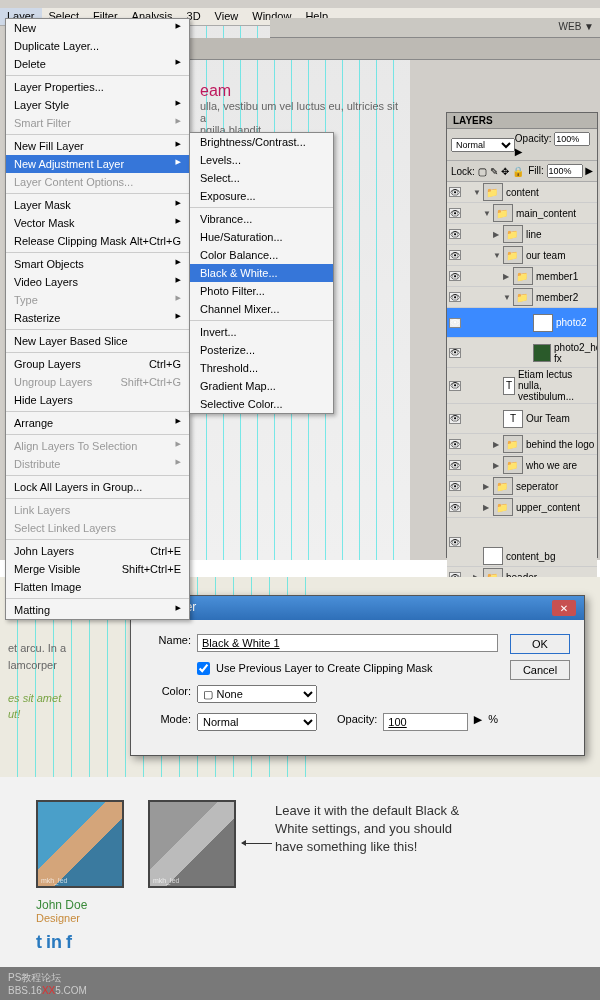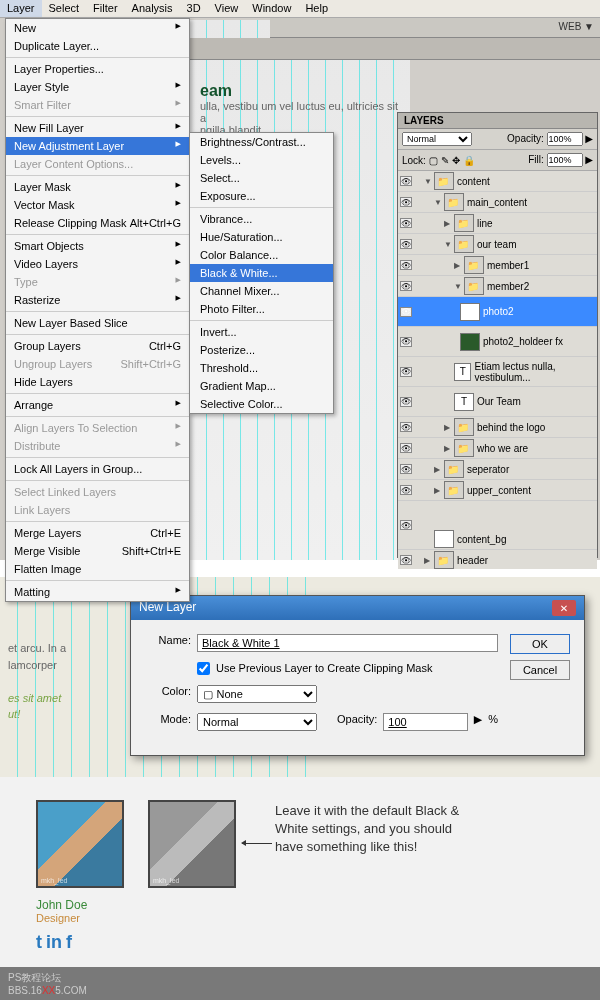--- a/index.html
+++ b/index.html
@@ -4,55 +4,55 @@
 <style>
 * { margin: 0; padding: 0; box-sizing: border-box; font-family: "Segoe UI", Tahoma, sans-serif; }
 body { width: 600px; height: 1000px; background: #fff; position: relative; overflow: hidden; }
 
 
 .ps-top { position: absolute; top: 0; left: 0; width: 600px; height: 560px; background: #d1cec9; }
 .canvas-bg { position: absolute; top: 20px; left: 190px; width: 220px; height: 540px; background: linear-gradient(#e8e8e8, #f0f0f0); }
 .guides-v { position: absolute; top: 20px; left: 190px; width: 220px; height: 540px; }
 .guides-v::before { content: ""; position: absolute; inset: 0; background: repeating-linear-gradient(90deg, transparent 0, transparent 16px, #00e0e0 16px, #00e0e0 17px); opacity: 0.5; }
 .canvas-text { position: absolute; top: 82px; left: 200px; font-size: 11px; color: #666; width: 200px; }
-.canvas-title { color: #14532d; font-size: 16px; font-weight: bold; }
-
-
-.menubar { position: absolute; top: 0; left: 0; width: 600px; height: 18px; background: #ece9e2; border-bottom: 1px solid #aaa; display: flex; font-size: 11px; }
+.canvas-title { color: #be185d; font-size: 16px; font-weight: normal; }
+
+
+.menubar { position: absolute; top: 8px; left: 0; width: 600px; height: 18px; background: #ece9e2; border-bottom: 1px solid #aaa; display: flex; font-size: 11px; }
 .menubar span { padding: 2px 7px; cursor: default; }
 .menubar .sel { background: #cfd9e8; }
 .toolbar { position: absolute; top: 18px; left: 270px; width: 330px; height: 20px; background: #cac8c2; font-size: 10px; color: #333; padding: 3px 6px; border-bottom: 1px solid #888; }
 .toolbar2 { position: absolute; top: 38px; left: 190px; width: 410px; height: 22px; background: #bdbab4; border-bottom: 1px solid #888; }
 
 
 .menu1 { position: absolute; top: 18px; left: 5px; width: 185px; background: #f4f4f4; border: 1px solid #888; box-shadow: 2px 2px 4px rgba(0,0,0,0.3); font-size: 11px; z-index: 10; }
 .menu1 .mi { padding: 3px 8px; display: flex; justify-content: space-between; cursor: default; position: relative; }
 .menu1 .mi.arr::after { content: "▶"; font-size: 7px; }
 .menu1 .mi.hl { background: #3676d9; color: #fff; }
 .menu1 .mi.dis { color: #999; }
 .menu1 hr { border: none; border-top: 1px solid #ccc; margin: 2px 0; }
 
 
 .menu2 { position: absolute; top: 132px; left: 189px; width: 145px; background: #f4f4f4; border: 1px solid #888; box-shadow: 2px 2px 4px rgba(0,0,0,0.3); font-size: 11px; z-index: 11; }
 .menu2 .mi { padding: 3px 10px; cursor: default; }
 .menu2 .mi.hl { background: #3676d9; color: #fff; }
 .menu2 hr { border: none; border-top: 1px solid #ccc; margin: 2px 0; }
 
 
-.layers { position: absolute; top: 112px; right: 2px; width: 201px; height: 446px; background: #d5d3cd; border: 1px solid #666; font-size: 10px; }
+.layers { position: absolute; top: 112px; right: 2px; width: 152px; height: 446px; background: #d5d3cd; border: 1px solid #666; font-size: 10px; }
 .layers-tab { background: #b8b6b0; padding: 2px 6px; border-bottom: 1px solid #888; font-size: 10px; font-weight: bold; }
 .layers-opts { padding: 3px 4px; border-bottom: 1px solid #aaa; display: flex; justify-content: space-between; align-items: center; }
 .layers-opts input { width: 36px; font-size: 9px; }
 .layers-opts select { width: 70px; font-size: 9px; }
 .layers-list { background: #dedcD6; height: 398px; overflow-y: auto; }
 .lrow { display: flex; align-items: center; padding: 1px 2px; border-bottom: 1px solid #ccc; min-height: 18px; }
 .lrow.sel { background: #3b8aff; color: #fff; }
 .lrow.big { min-height: 30px; }
 .eye { width: 12px; height: 10px; border: 1px solid #888; margin-right: 4px; display: inline-flex; align-items: center; justify-content: center; font-size: 8px; background: #eee; }
-.indent1 { margin-left: 8px; } .indent2 { margin-left: 18px; } .indent3 { margin-left: 28px; } .indent4 { margin-left: 38px; } .indent5 { margin-left: 44px; }
+.indent1 { margin-left: 8px; } .indent2 { margin-left: 18px; } .indent3 { margin-left: 28px; } .indent4 { margin-left: 38px; } .indent5 { margin-left: 68px; }
 .fold { width: 10px; font-size: 8px; color: #555; }
 .lthumb { width: 20px; height: 18px; border: 1px solid #777; background: #fff; margin-right: 3px; display: inline-flex; align-items: center; justify-content: center; font-size: 10px; }
 .lthumb.folder { background: #d5d3cd; }
 
 
 .dialog { position: absolute; top: 595px; left: 130px; width: 455px; background: #f0f0f0; border: 1px solid #555; box-shadow: 3px 3px 8px rgba(0,0,0,0.4); font-size: 11px; }
 .dlg-title { background: linear-gradient(#4a8fd8, #2e6fb8); color: #fff; padding: 4px 8px; display: flex; justify-content: space-between; font-size: 12px; }
 .dlg-close { background: #c75050; color: #fff; width: 24px; height: 16px; display: flex; align-items: center; justify-content: center; border-radius: 2px; font-size: 10px; }
 .dlg-body { padding: 14px; display: flex; gap: 12px; }
 .dlg-fields { flex: 1; }
@@ -114,20 +114,23 @@
   </div>
   <div class="toolbar2"></div>
 
   <div class="menu1">
       <div class="mi arr">
         <span>New</span>
       </div>
       <div class="mi">
         <span>Duplicate Layer...</span>
       </div>
+      <div class="mi arr">
+        <span>Delete</span>
+      </div>
       <hr>
       <div class="mi">
         <span>Layer Properties...</span>
       </div>
       <div class="mi arr">
         <span>Layer Style</span>
       </div>
       <div class="mi arr dis">
         <span>Smart Filter</span>
       </div>
@@ -191,28 +194,28 @@
       </div>
       <div class="mi arr dis">
         <span>Distribute</span>
       </div>
       <hr>
       <div class="mi">
         <span>Lock All Layers in Group...</span>
       </div>
       <hr>
       <div class="mi dis">
+        <span>Link Layers</span>
+      </div>
+      <div class="mi dis">
         <span>Select Linked Layers</span>
       </div>
-      <div class="mi dis">
-        <span>Link Layers</span>
-      </div>
-      <hr>
-      <div class="mi">
-        <span>Merge Layers</span>
+      <hr>
+      <div class="mi">
+        <span>John Layers</span>
         <span>Ctrl+E</span>
       </div>
       <div class="mi">
         <span>Merge Visible</span>
         <span>Shift+Ctrl+E</span>
       </div>
       <div class="mi">
         <span>Flatten Image</span>
       </div>
       <hr>
@@ -223,22 +226,22 @@
   <div class="menu2">
       <div class="mi">Brightness/Contrast...</div>
       <div class="mi">Levels...</div>
       <div class="mi">Select...</div>
       <div class="mi">Exposure...</div>
       <hr>
       <div class="mi">Vibrance...</div>
       <div class="mi">Hue/Saturation...</div>
       <div class="mi">Color Balance...</div>
       <div class="mi hl">Black &amp; White...</div>
+      <div class="mi">Photo Filter...</div>
       <div class="mi">Channel Mixer...</div>
-      <div class="mi">Photo Filter...</div>
       <hr>
       <div class="mi">Invert...</div>
       <div class="mi">Posterize...</div>
       <div class="mi">Threshold...</div>
       <div class="mi">Gradient Map...</div>
       <div class="mi">Selective Color...</div>
     </div>
 
   <div class="layers">
     <div class="layers-tab">LAYERS</div>

